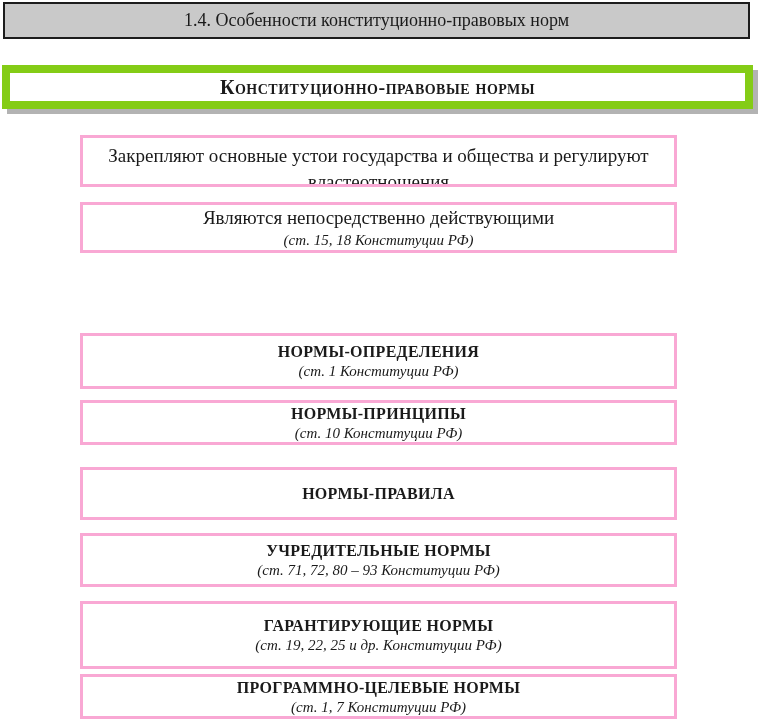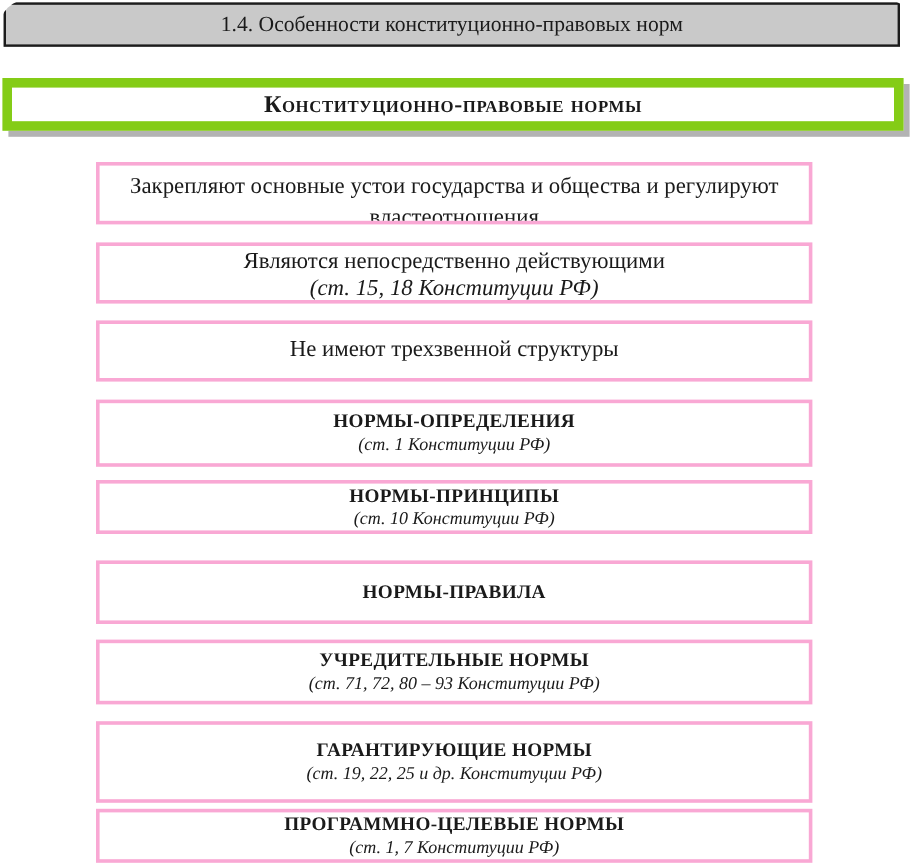--- a/index.html
+++ b/index.html
@@ -4,21 +4,20 @@
 <style>
   html, body { margin: 0; padding: 0; background: #ffffff; }
   .page {
     position: relative;
     width: 761px;
     height: 722px;
     background: #ffffff;
     overflow: hidden;
     font-family: "Liberation Serif", "DejaVu Serif", serif;
     color: #1a1a1a;
-    border-radius: 22px;
   }
 
   
   .section-header {
     position: absolute;
     left: 3px; top: 2px;
     width: 747px; height: 37px;
     background: #c9c9c9;
     border: 2px solid #1c1c1c;
     box-sizing: border-box;
@@ -51,21 +50,21 @@
     width: 597px;
     background: #ffffff;
     border: 3px solid #f9a8d4;
     box-sizing: border-box;
     text-align: center;
     overflow: hidden;
   }
 
   
   .box .main-line { font-size: 19px; line-height: 26px; }
-  .box .ref-line  { font-style: italic; font-size: 19px; line-height: 19px; }
+  .box .ref-line  { font-style: italic; font-size: 15px; line-height: 19px; }
   .box .ref-line:empty { display: none; }
 
   
   .box.category .main-line {
     font-weight: bold;
     font-size: 16px;
     line-height: 21px;
     letter-spacing: 0.3px;
   }
   .box.category .ref-line { font-size: 15px; line-height: 19px; }
@@ -102,24 +101,20 @@
   <div class="box box-1">
     <div class="main-line">Закрепляют основные устои государства и общества и регулируют властеотношения</div>
 
   </div>
 
   <div class="box box-2 flex-center">
     <div class="main-line">Являются непосредственно действующими</div>
     <div class="ref-line">(ст. 15, 18 Конституции РФ)</div>
   </div>
 
-  <div class="box box-3">
-    <div class="main-line">Не имеют трехзвенной структуры</div>
-
-  </div>
 
   <div class="box box-4 category flex-center">
     <div class="main-line">НОРМЫ-ОПРЕДЕЛЕНИЯ</div>
     <div class="ref-line">(ст. 1 Конституции РФ)</div>
   </div>
 
   <div class="box box-5 category flex-center">
     <div class="main-line">НОРМЫ-ПРИНЦИПЫ</div>
     <div class="ref-line">(ст. 10 Конституции РФ)</div>
   </div>

